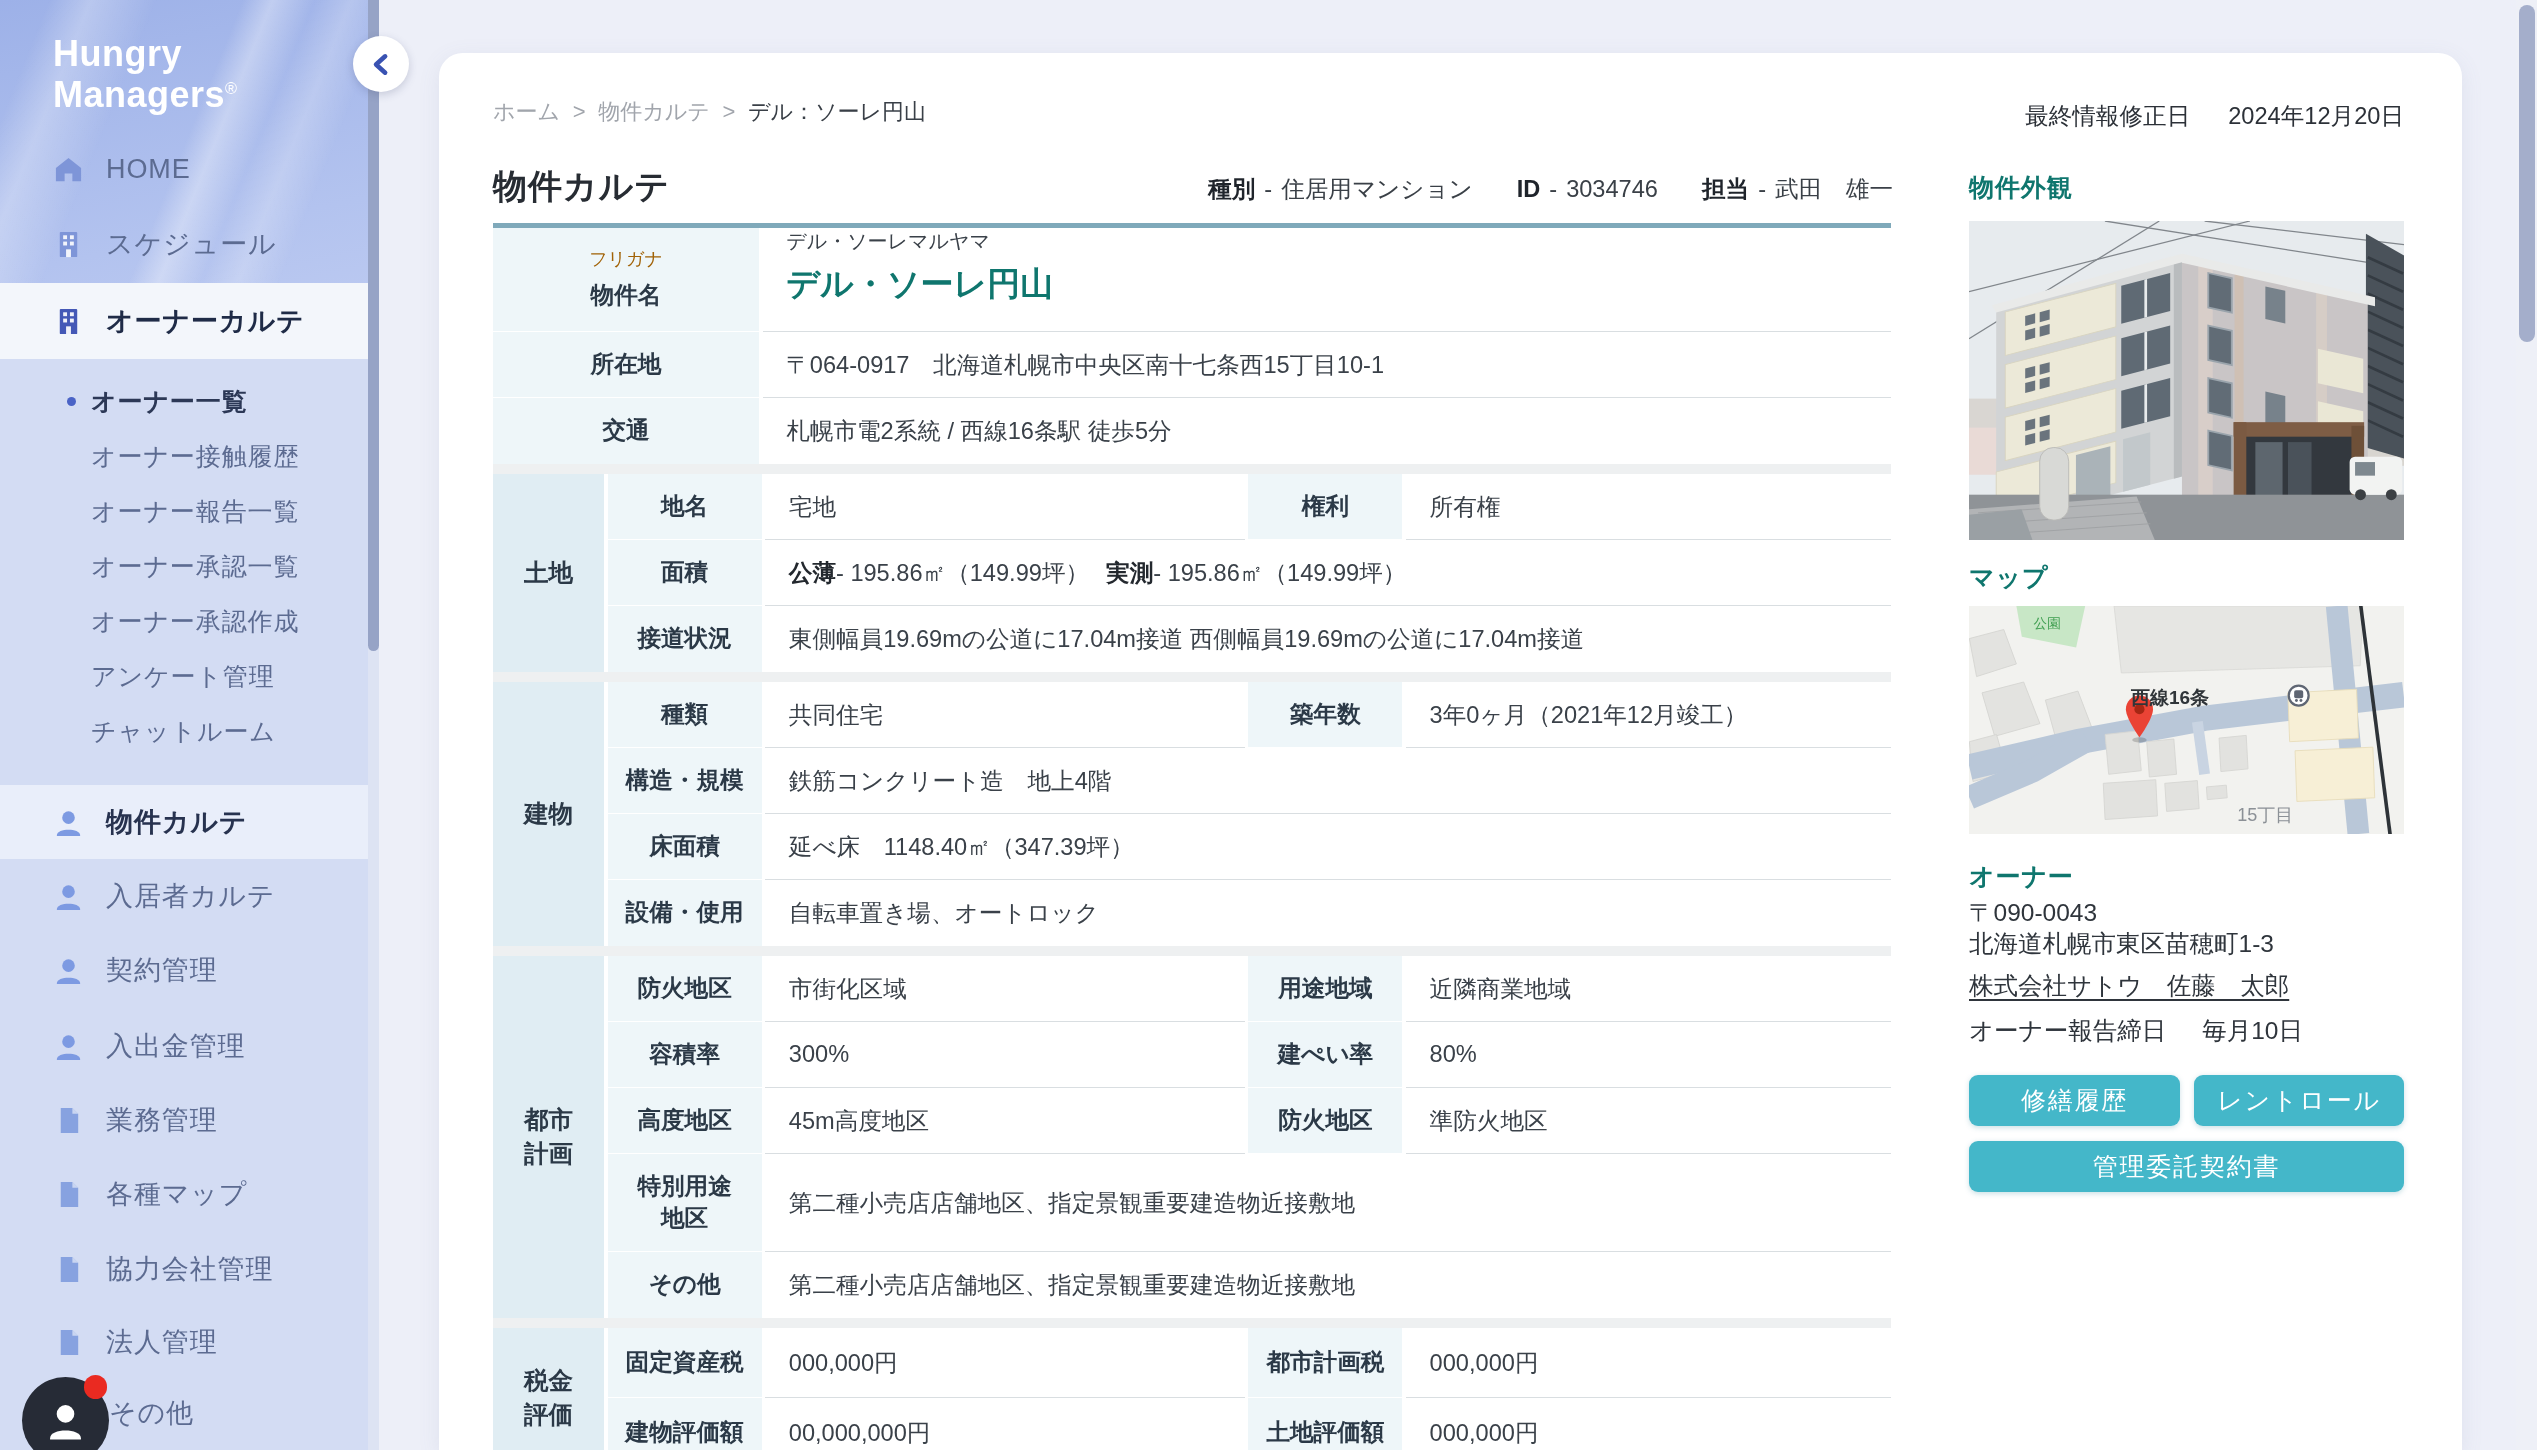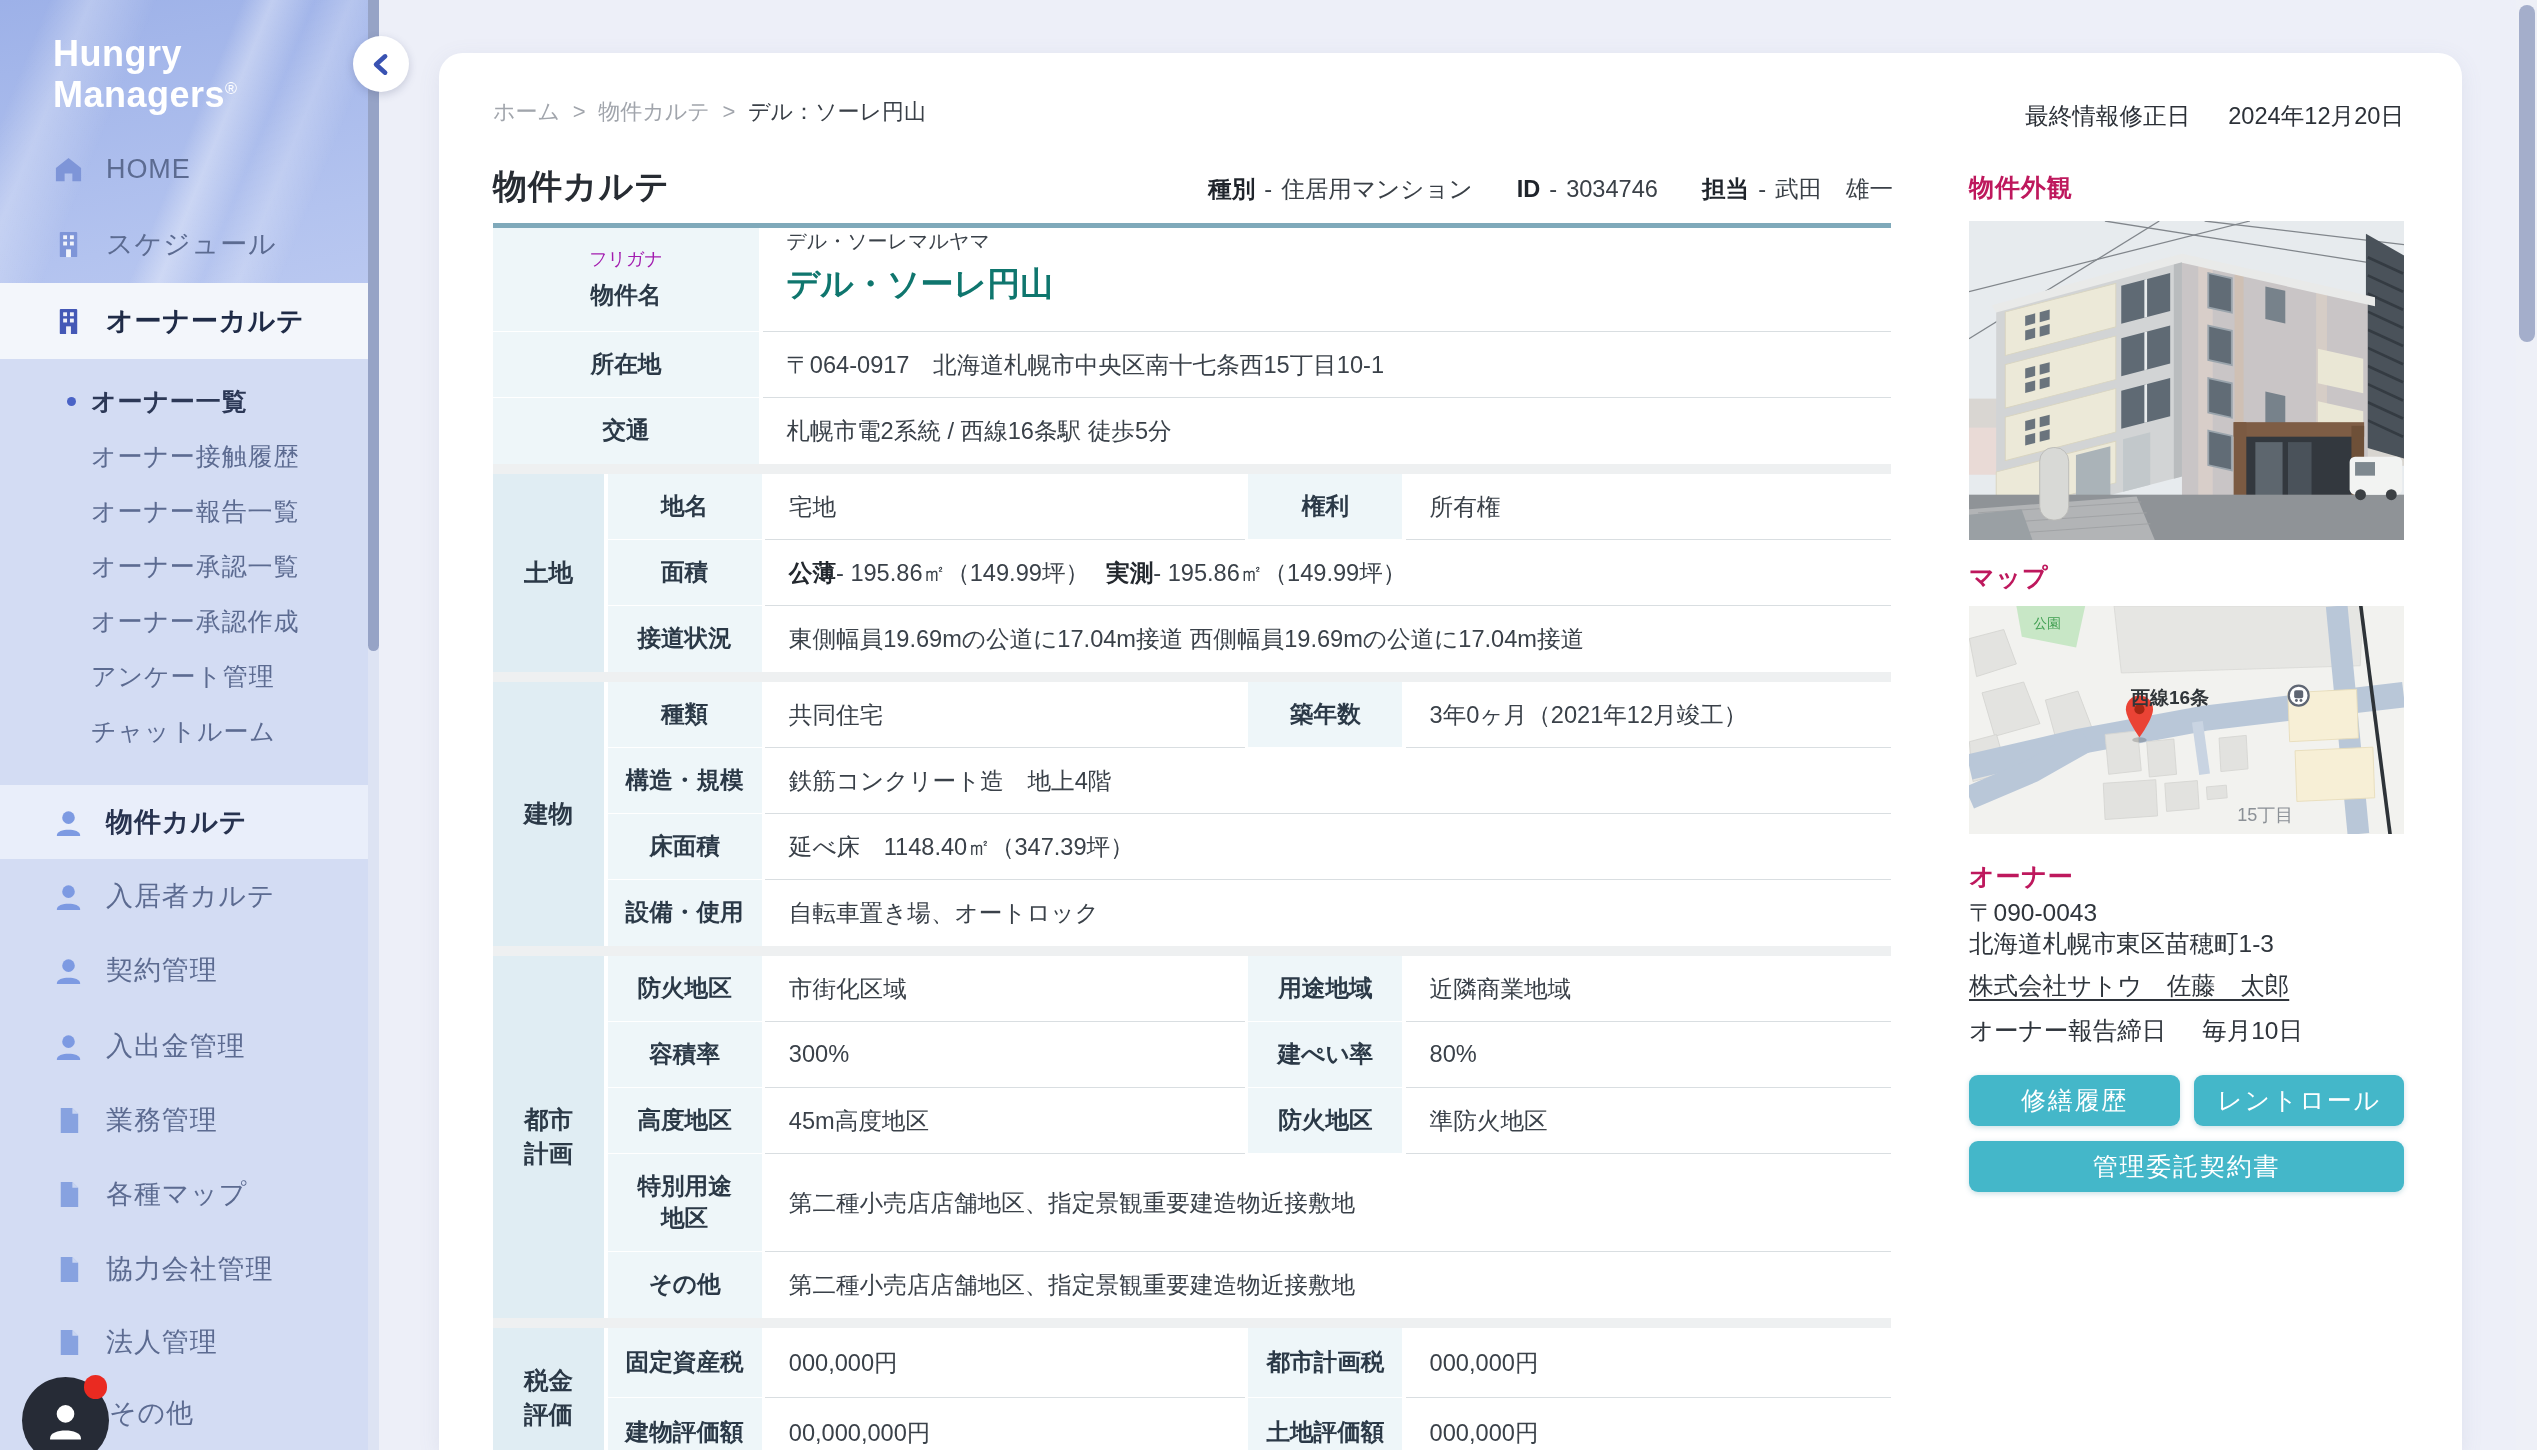--- a/index.html
+++ b/index.html
@@ -74,29 +74,29 @@
   .tb-build{grid-template-columns:111px 154px 1fr 154px 485px;grid-template-rows:66px 66px 66px 66px;}
   .tb-city{grid-template-columns:111px 154px 1fr 154px 485px;grid-template-rows:66px 66px 66px 98px 66px;}
   .tb-tax{grid-template-columns:111px 154px 1fr 154px 485px;grid-template-rows:70px 70px;}
   .gcell{grid-column:1;grid-row:1/-1;background:#e0edf3;display:flex;flex-direction:column;align-items:center;justify-content:center;
          font-size:24.5px;font-weight:700;color:#2b3947;line-height:1.4;text-align:center;}
   .lcell{background:#eef6f9;display:flex;flex-direction:column;align-items:center;justify-content:center;
          font-size:23.6px;font-weight:700;color:#2b3947;border-bottom:1.8px solid #fff;line-height:1.35;text-align:center;}
   .vcell{background:#fff;display:flex;align-items:center;padding-left:23.6px;font-size:23.6px;color:#3a4149;border-bottom:1.8px solid #d9dee1;}
   .vcell.span{grid-column:3/6;}
   .tb-plain .vcell{grid-column:2;}
-  .small-cap{font-size:18px;font-weight:400;color:#a21caf;margin-bottom:9px;}
+  .small-cap{font-size:18px;font-weight:400;color:#a16207;margin-bottom:9px;}
   .name-vcell{flex-direction:column;align-items:flex-start;justify-content:flex-start;gap:7.3px;}
   .name-sub{font-size:20px;color:#3a4149;}
   .name-main{font-size:33px;font-weight:700;color:#0f766e;}
   .bseg{font-weight:700;color:#23282e;}
   .bseg.gap{margin-left:17px;}
   
   .right-col{position:absolute;left:1530px;top:118px;width:435px;height:1251px;}
-  .rp-heading{position:absolute;left:0;font-size:25px;font-weight:700;color:#be185d;letter-spacing:0.9px;}
+  .rp-heading{position:absolute;left:0;font-size:25px;font-weight:700;color:#0f766e;letter-spacing:0.9px;}
   .photo-box{position:absolute;left:0;top:50px;width:435px;height:319px;overflow:hidden;background:#e8ecef;cursor:pointer;}
   .map-box{position:absolute;left:0;top:435px;width:435px;height:228px;overflow:hidden;background:#f2f2ef;cursor:pointer;}
   .owner-line{position:absolute;left:0;font-size:24.5px;color:#2f353c;}
   .owner-link{text-decoration:underline;text-underline-offset:5.4px;cursor:pointer;}
   .owner-report{display:flex;gap:36px;}
   .btn{position:absolute;background:#44b7c9;color:#fff;font-size:25px;font-weight:500;letter-spacing:1.8px;
        display:flex;align-items:center;justify-content:center;border-radius:9px;height:51px;cursor:pointer;
        box-shadow:0 1.8px 5.4px rgba(60,140,160,.25);}
   .btn-repair{left:0;top:904px;width:211px;}
   .btn-rentroll{left:225px;top:904px;width:210px;}

